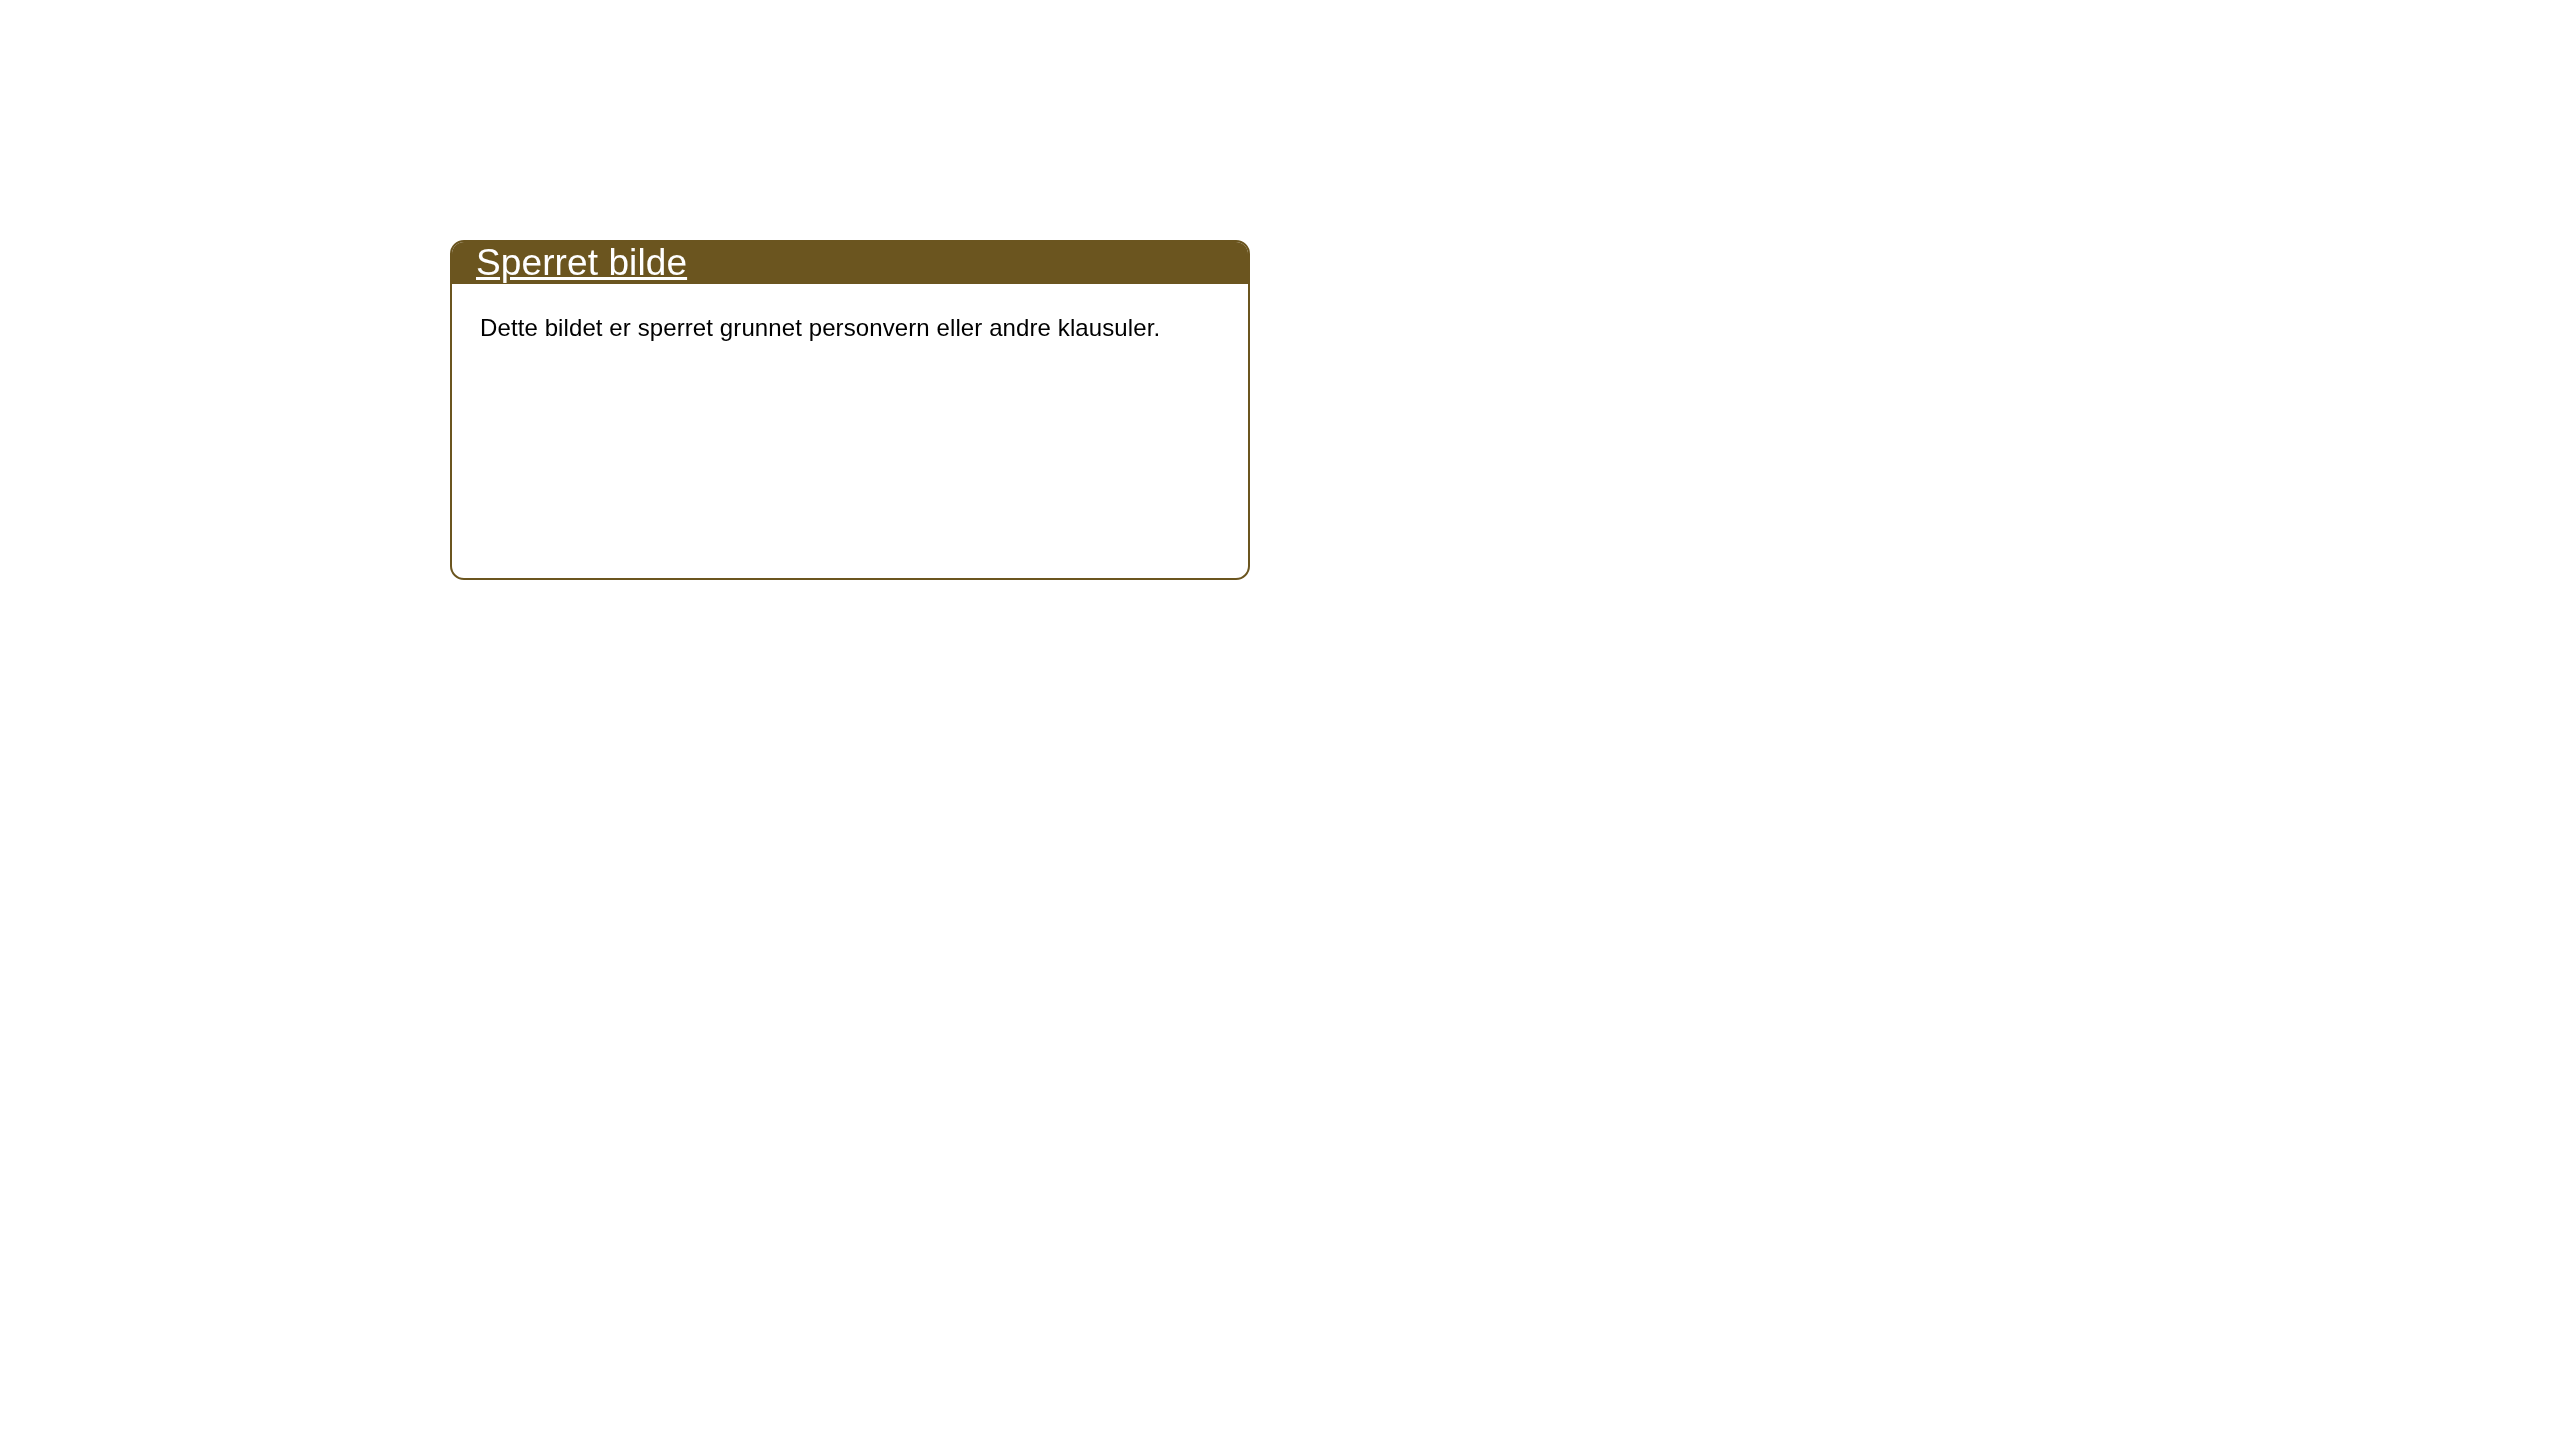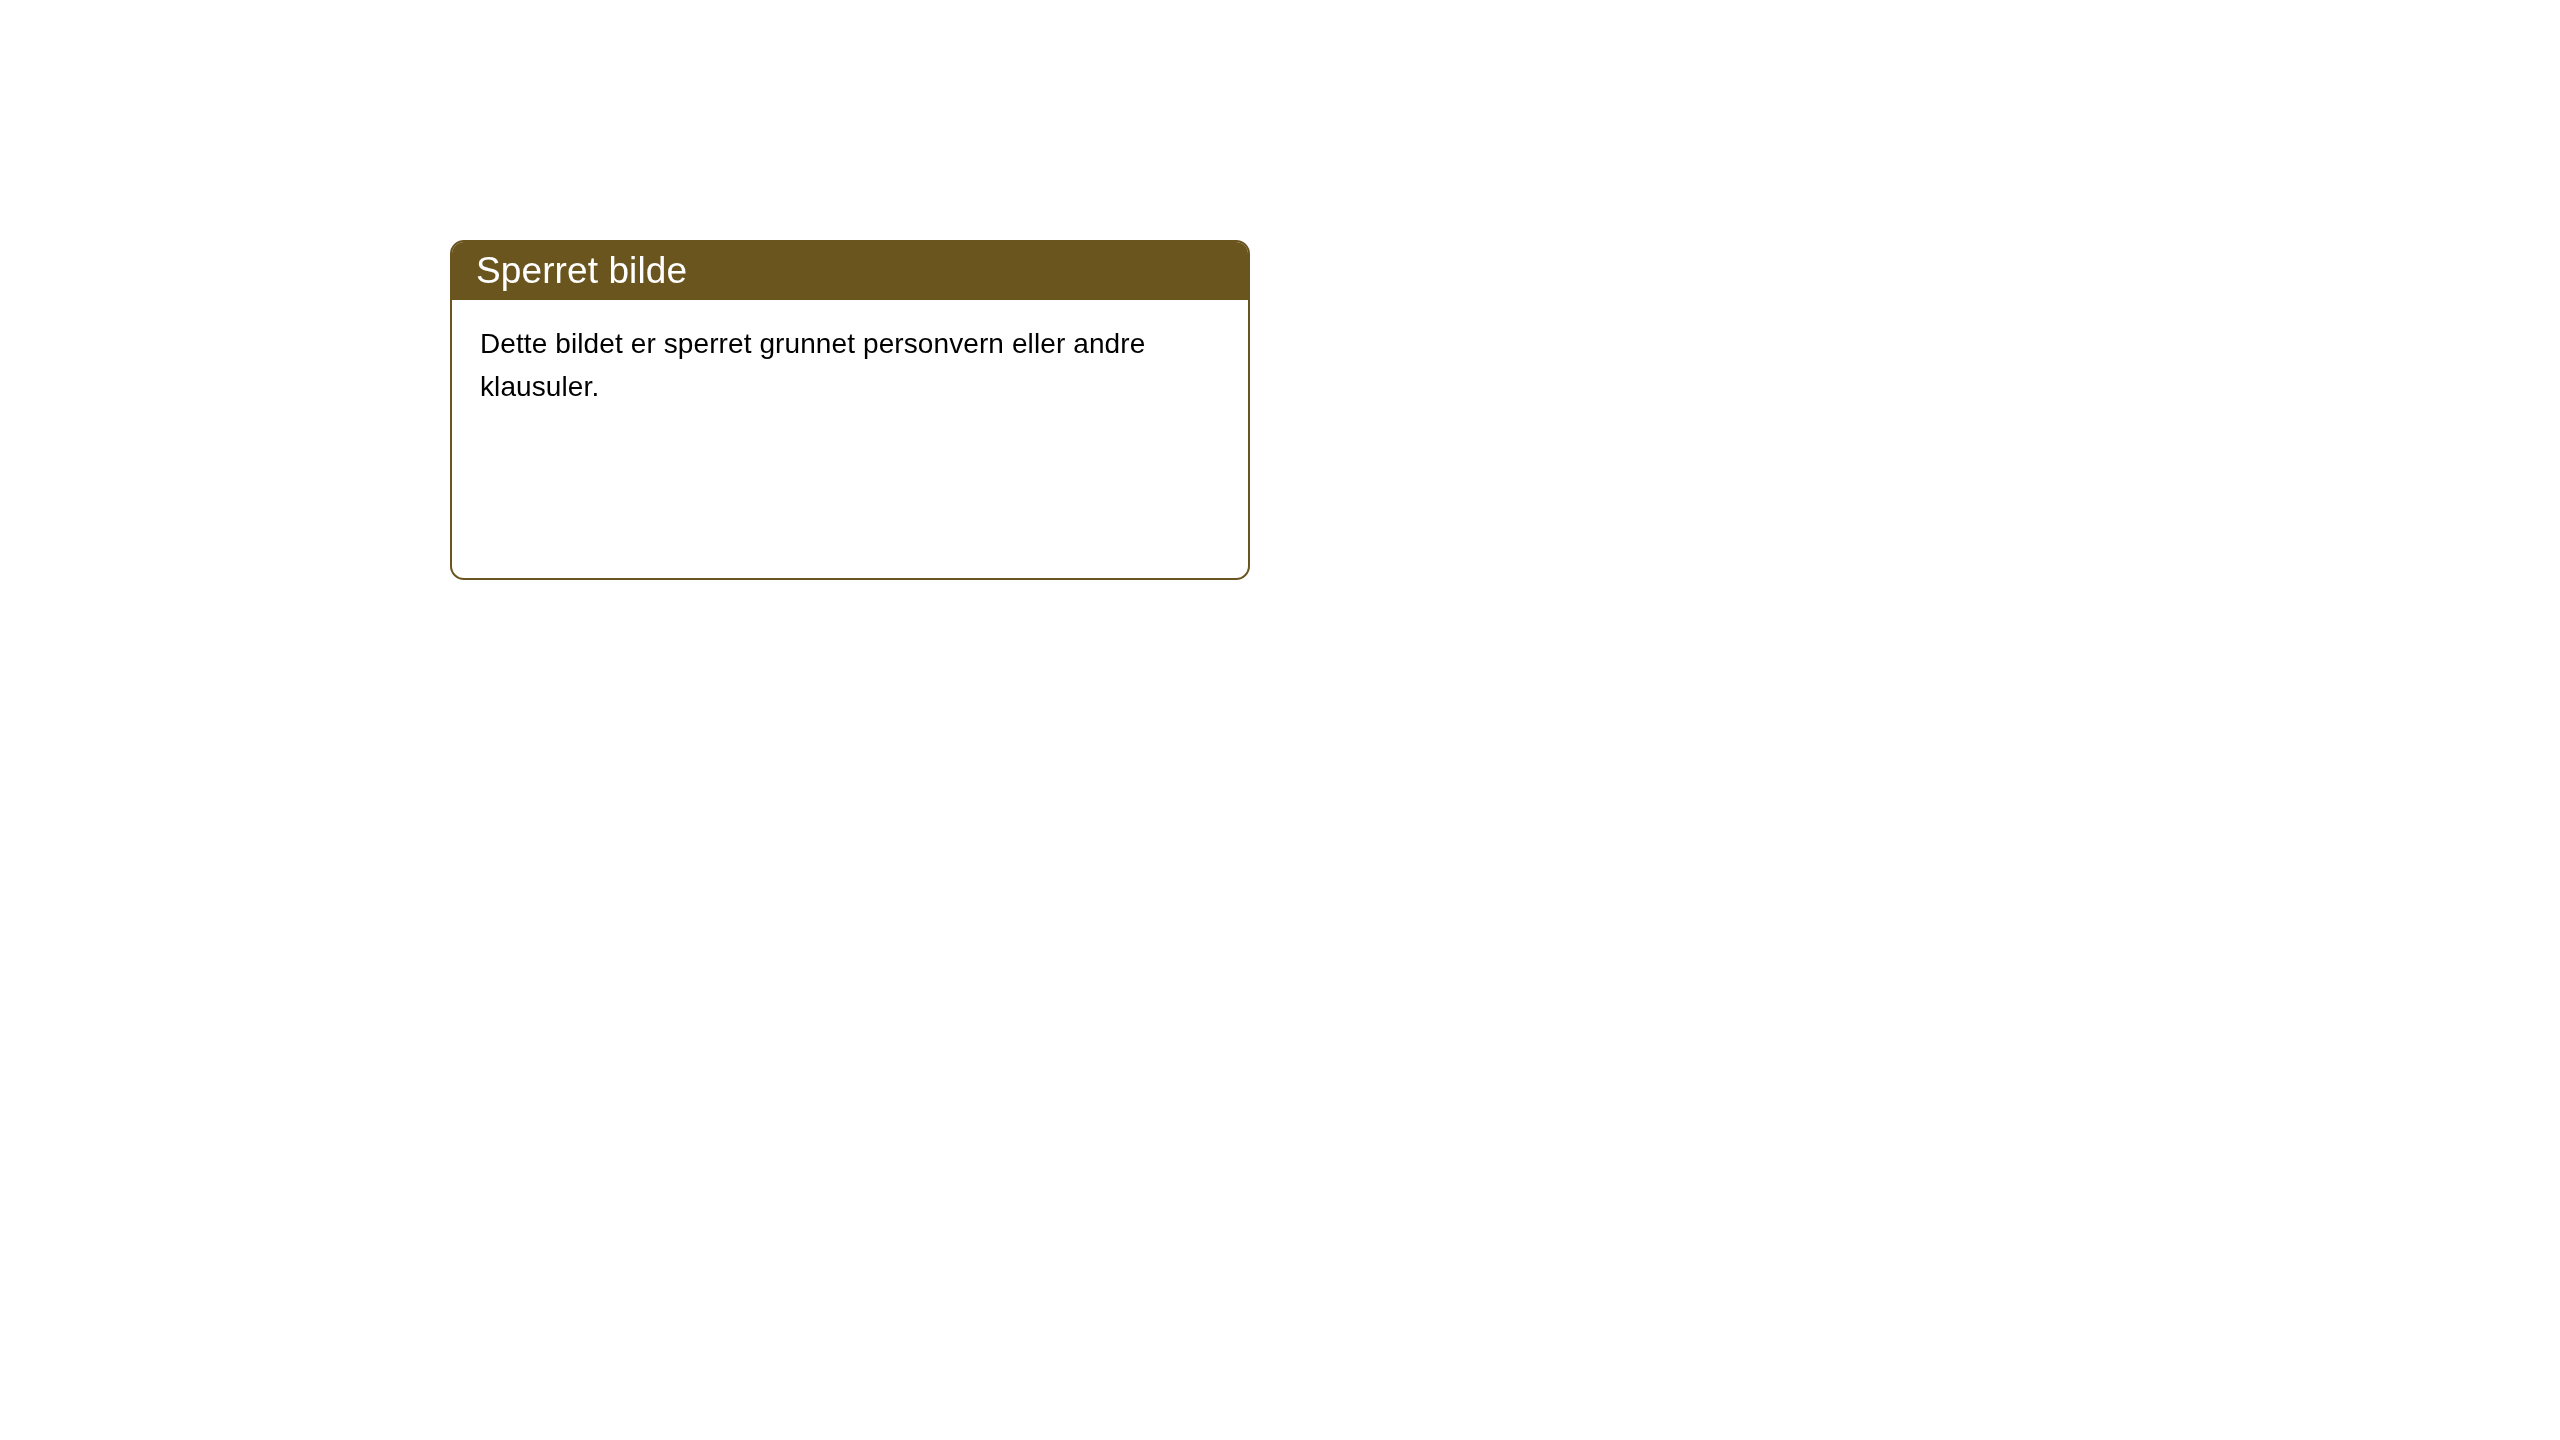--- a/index.html
+++ b/index.html
@@ -42,47 +42,48 @@
     display: flex;
     flex-direction: column;
   }
 
   .card-norwegian { width: 800px; }
   .card-english   { width: 794px; }
 
   .card-header {
     background: #6b551f;
     color: #ffffff;
-    height: 60px;
+    height: 44px;
     box-sizing: border-box;
     display: flex;
     align-items: center;
     padding: 0 0 0 26px;
     border-top-left-radius: 12px;
     border-top-right-radius: 12px;
     margin: -2px -2px 0 -2px;
     flex: 0 0 auto;
+    text-decoration: underline;
   }
 
   .card-header-title {
     font-size: 37px;
     font-weight: 400;
     line-height: 1;
     letter-spacing: 0.1px;
     white-space: nowrap;
   }
 
   .card-body {
     flex: 1 1 auto;
     padding: 22px 30px 0 28px;
     box-sizing: border-box;
   }
 
   .card-paragraph {
-    font-size: 28px;
+    font-size: 24px;
     line-height: 43px;
     color: #000000;
     margin: 0;
     letter-spacing: 0.1px;
   }
 
   .paragraph-gap {
     height: 46px;
   }
 </style>

